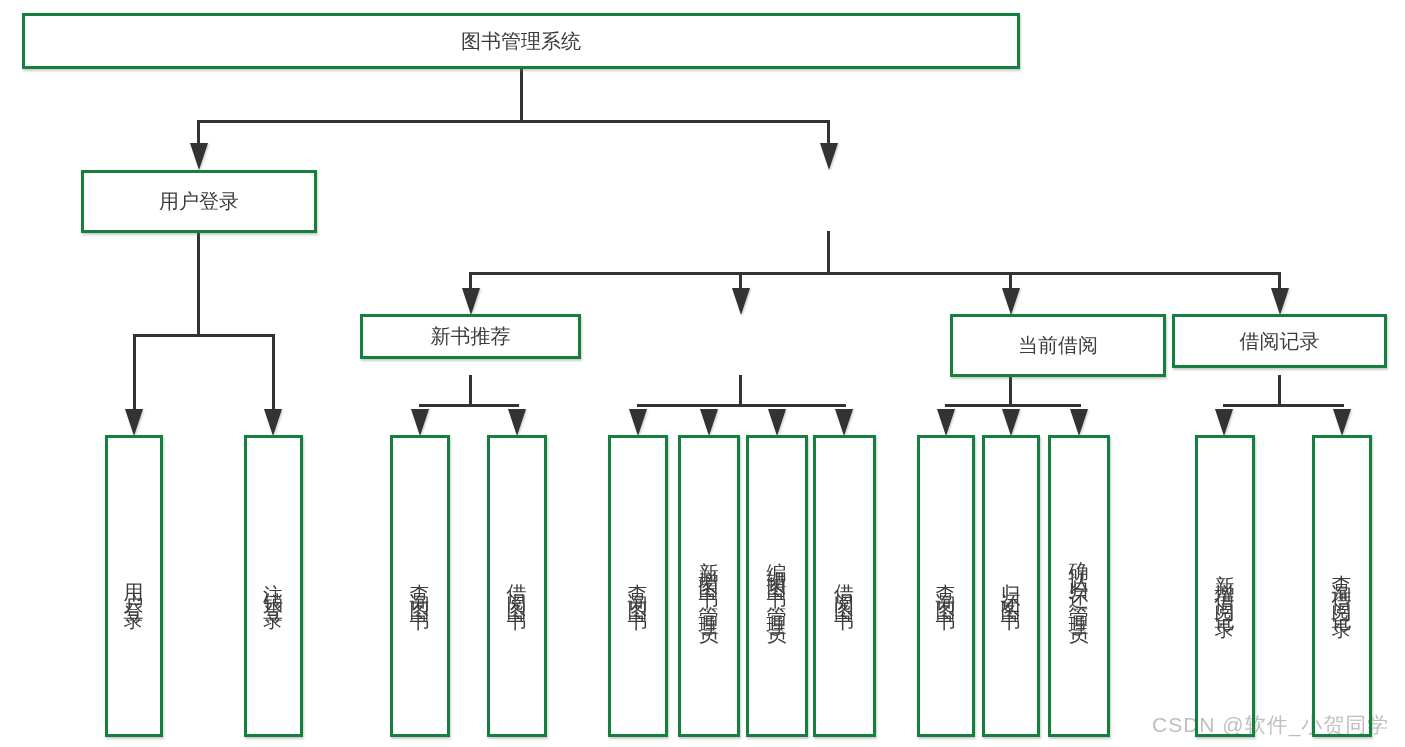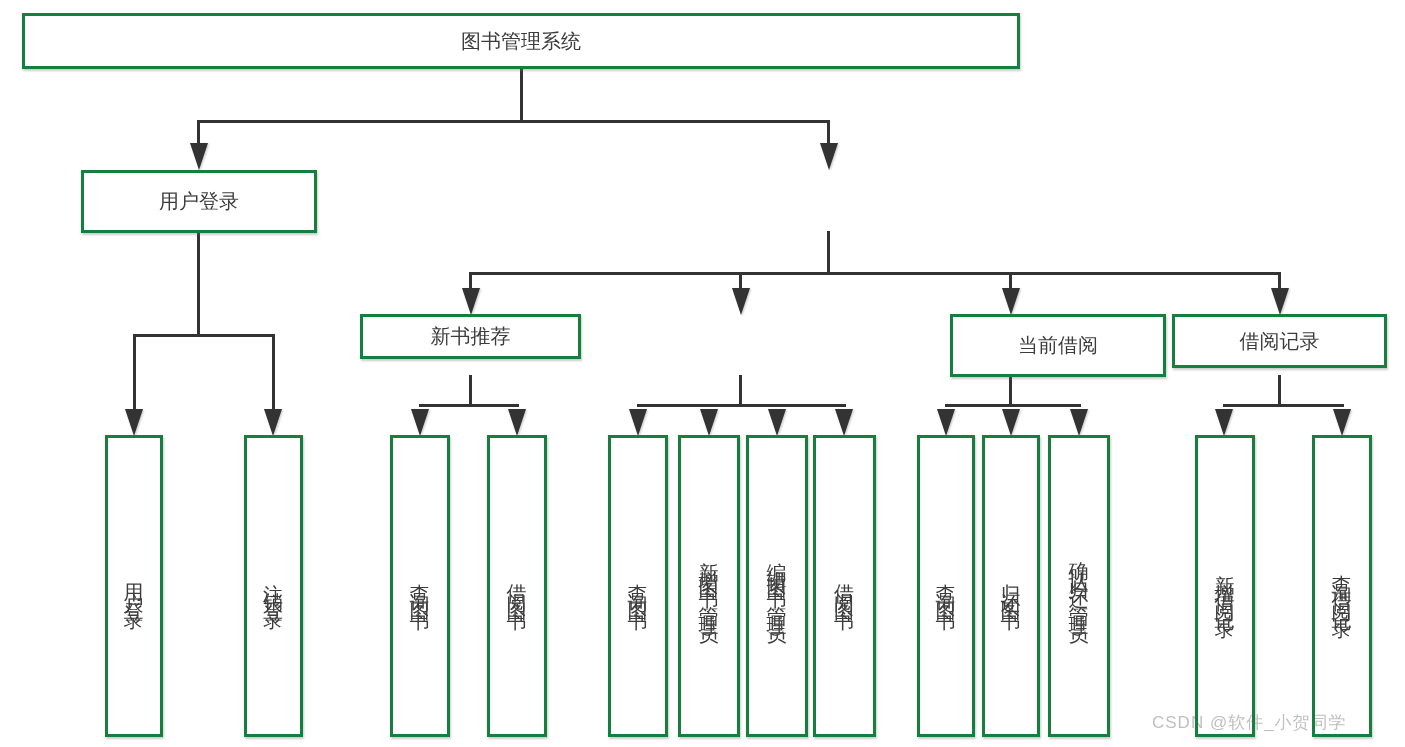--- a/index.html
+++ b/index.html
@@ -21,21 +21,21 @@
   .vline { position:absolute; width:3px; background:#333333; z-index:1; }
   .hline { position:absolute; height:3px; background:#333333; z-index:1; }
   .arrow {
     position:absolute; width:0; height:0; z-index:1;
     border-left:9px solid transparent; border-right:9px solid transparent;
     border-top:27px solid #333333;
     filter:drop-shadow(1px 1px 1px rgba(110,110,110,0.4));
   }
   .watermark {
     position:absolute; left:1152px; top:711px; z-index:3;
-    font-size:17px; color:#bfbfbf; letter-spacing:1px;
+    font-size:21px; color:#bfbfbf; letter-spacing:1px;
     mix-blend-mode:darken; white-space:nowrap;
   }
 </style>
 </head>
 <body>
 
 <div class="canvas">
 
   <div class="node" style="left:22px; top:13px; width:998px; height:56px;">
     <span>图书管理系统</span>

